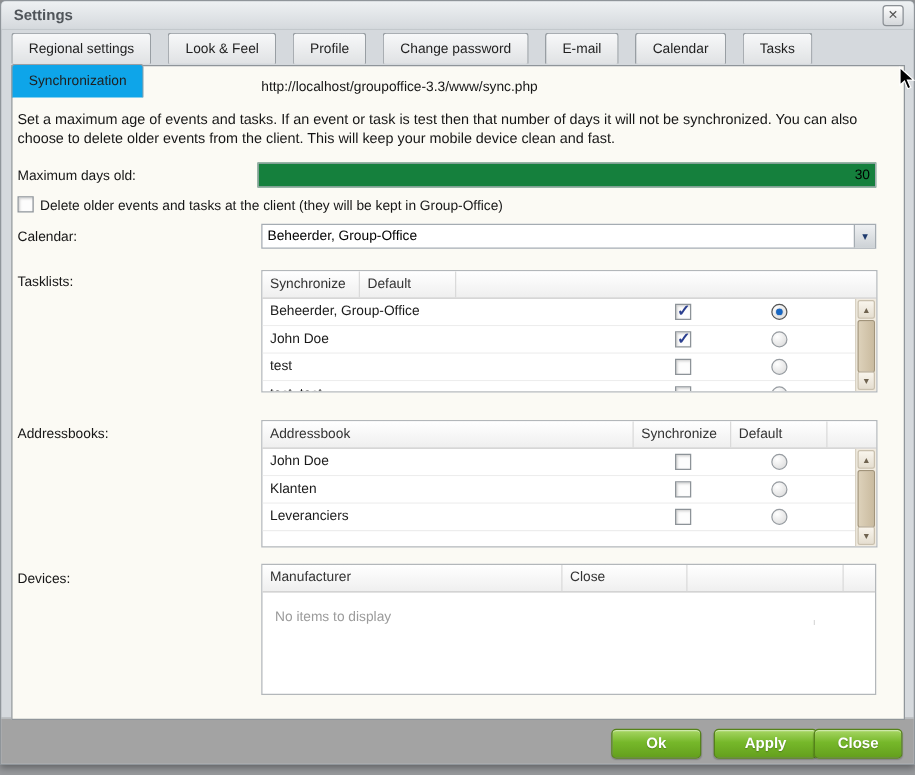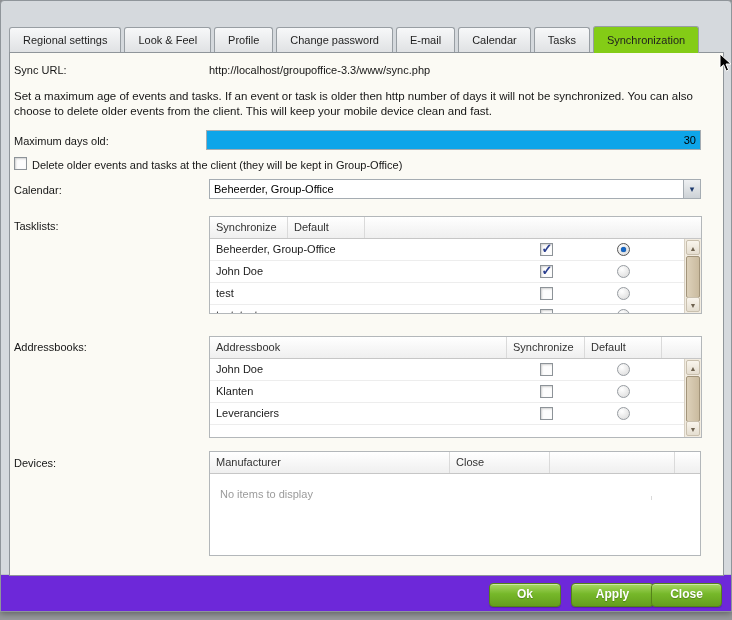--- a/index.html
+++ b/index.html
@@ -13,32 +13,32 @@
   .titlebar { position:absolute; left:0; top:0; right:0; height:23px;
     background:linear-gradient(#eef1f3,#d5d9dd); border-radius:4px 4px 0 0;
     border-bottom:1px solid #c3c8cc; }
   .titlebar .title { position:absolute; left:10px; top:4px; font-size:12px; font-weight:bold; color:#50555a; }
   .close-btn { position:absolute; right:8px; top:3px; width:17px; height:17px;
     border:1px solid #8b9095; border-radius:3px; background:linear-gradient(#fefefe,#d4d7da);
     font-size:10px; color:#555; text-align:center; line-height:15px; cursor:pointer; }
 
   
   .tabstrip { position:absolute; left:8px; top:25px; right:8px; height:26px; }
-  .tab { display:inline-block; height:25px; line-height:24px; padding:0 13px; margin-right:3px;
+  .tab { display:inline-block; height:25px; line-height:24px; padding:0 13px; margin-right:13px;
     font-size:11px; color:#1f1f1f; background:linear-gradient(#f7f8f9,#e0e2e4);
     border:1px solid #989ea3; border-bottom:none; border-radius:3px 3px 0 0; vertical-align:bottom; cursor:pointer; }
-  .tab.active { background:#84cc16; height:27px; line-height:26px; position:relative; z-index:3; margin-bottom:-1px; }
+  .tab.active { background:#0ea5e9; height:27px; line-height:26px; position:relative; z-index:3; margin-bottom:-1px; }
 
   
   .content { position:absolute; left:8px; top:51px; width:715px; height:524px;
     background:#fbfaf4; border:1px solid #8f959a; z-index:2; font-size:11px; color:#161616; }
   .abs { position:absolute; }
   .flabel { font-size:11px; color:#161616; white-space:nowrap; }
 
-  .text-input { position:absolute; height:20px; background:#0ea5e9; border:1px solid #a5acb2;
+  .text-input { position:absolute; height:20px; background:#15803d; border:1px solid #a5acb2;
     font-size:11px; font-family:"Liberation Sans",sans-serif; text-align:right; padding:0 4px; color:#000; }
 
   
   .gcheck { width:13px; height:13px; display:inline-block; position:relative;
     background:#fdfdfd; border:1px solid #8d9398; box-shadow:inset 1px 1px 2px rgba(0,0,0,.18); }
   .gcheck[data-checked="true"]::after { content:"✓"; position:absolute; left:1px; top:-3px;
     font-size:13px; font-weight:bold; color:#2b3f8f; }
   .gradio { width:13px; height:13px; display:inline-block; position:relative; border-radius:50%;
     border:1px solid #979ca1; background:radial-gradient(circle at 35% 30%, #ffffff, #d8d8d8); }
   .gradio[data-checked="true"] { border-color:#4d5berk; border-color:#555; }
@@ -70,45 +70,49 @@
     font-size:7px; color:#6f6350; line-height:15px; background:linear-gradient(#f9f5ed,#e5ded0);
     border:1px solid #c9c0ae; border-radius:2px; cursor:pointer; }
   .sb-up { top:1px; } .sb-down { bottom:1px; }
   .sb-thumb { position:absolute; left:1px; right:1px;
     background:linear-gradient(90deg,#ddd1ba,#cabb9f); border:1px solid #a2947a; border-radius:2px; cursor:pointer; }
 
   .empty-text { position:absolute; left:10px; top:36px; font-size:11px; color:#9b9b9b; }
 
   
   .footer { position:absolute; left:0; right:0; bottom:0; height:37px;
-    background:#6d28d9; border-top:1px solid #bfc4c8; }
+    background:#a3a3a3; border-top:1px solid #bfc4c8; }
   .btn { position:absolute; top:8px; height:24px; border-radius:4px; border:1px solid #55821a;
     background:linear-gradient(#a8d765,#76b82a 45%,#649f1d); color:#fff; font-weight:bold;
     font-size:12px; text-align:center; line-height:21px; cursor:pointer;
     box-shadow:inset 0 1px 0 rgba(255,255,255,.45), 0 1px 1px rgba(0,0,0,.2);
     text-shadow:0 1px 1px rgba(0,0,0,.25); }
 
   .cursor { position:absolute; left:719px; top:53px; z-index:9; }
 </style>
 </head>
 <body>
 
 <div class="dialog">
 
+  <div class="titlebar">
+    <span class="title">Settings</span>
+    <span class="close-btn">✕</span>
+  </div>
 
   <div class="tabstrip">
     <span class="tab">Regional settings</span><span class="tab">Look &amp; Feel</span><span class="tab">Profile</span><span class="tab">Change password</span><span class="tab">E-mail</span><span class="tab">Calendar</span><span class="tab">Tasks</span><span class="tab active">Synchronization</span>
   </div>
 
   <div class="content">
 
     <span class="abs flabel" style="left:4px; top:11px;">Sync URL:</span>
     <span class="abs flabel" style="left:199px; top:11px;">http://localhost/groupoffice-3.3/www/sync.php</span>
 
-    <div class="abs" style="left:4px; top:36px; width:703px; line-height:15px; font-size:11.5px;">Set a maximum age of events and tasks. If an event or task is older then http number of days it will not be synchronized. You can also choose to delete older events from the client. This will keep your mobile device clean and fast.</div>
+    <div class="abs" style="left:4px; top:36px; width:703px; line-height:15px; font-size:11.5px;">Set a maximum age of events and tasks. If an event or task is test then that number of days it will not be synchronized. You can also choose to delete older events from the client. This will keep your mobile device clean and fast.</div>
 
     <span class="abs flabel" style="left:4px; top:82px;">Maximum days old:</span>
     <input class="text-input" style="left: 196px; top: 77px; width: 495px;" value="30">
 
     <span class="abs gcheck" style="left:4px; top:104px;" data-checked="false"></span>
     <span class="abs flabel" style="left:22px; top:106px;">Delete older events and tasks at the client (they will be kept in Group-Office)</span>
 
     <span class="abs flabel" style="left:4px; top:131px;">Calendar:</span>
     <div class="combo" style="left:199px; top:126px; width:492px;">
       <span class="combo-text">Beheerder, Group-Office</span>

